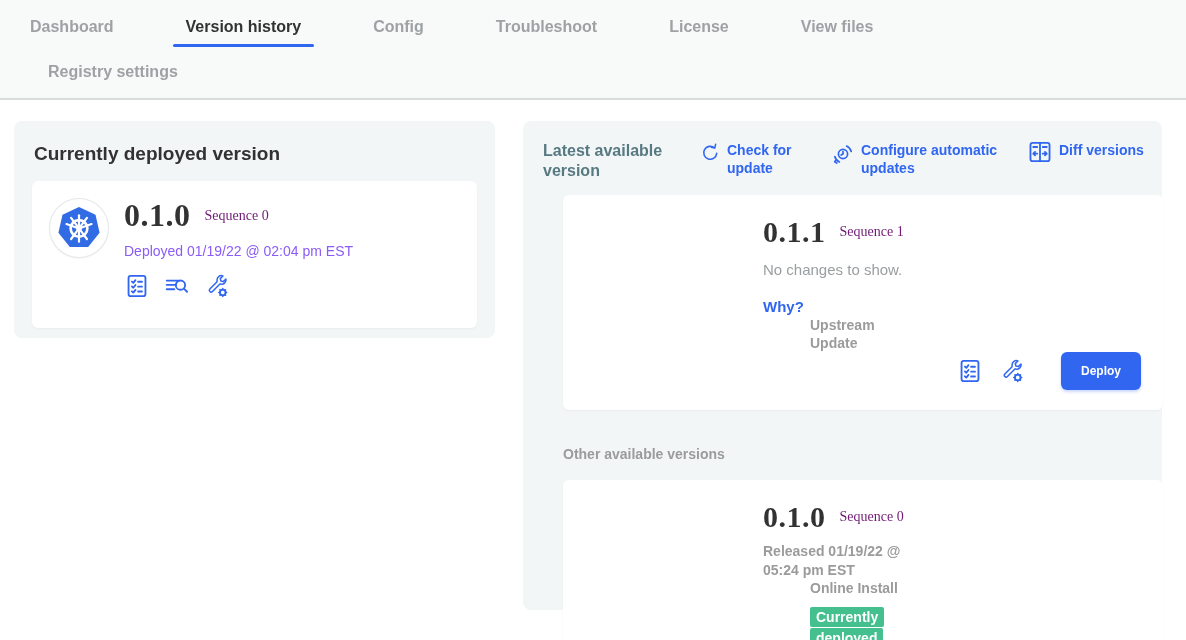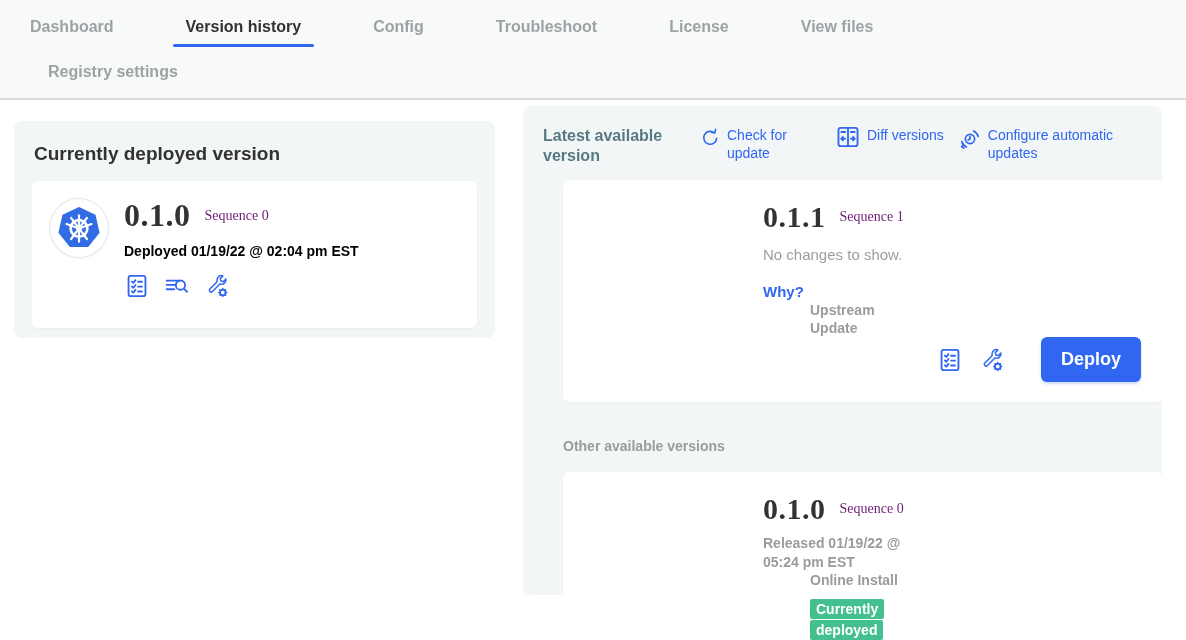--- a/index.html
+++ b/index.html
@@ -13,45 +13,45 @@
   .tab { padding:8px 13px 11px; margin-right:46px; font-size:16px; font-weight:600;
          color:#9ea2a4; cursor:pointer; white-space:nowrap; position:relative; }
   .tab.active { color:#323232; font-weight:700; }
   .tab.active::after { content:""; position:absolute; left:0; right:0; bottom:0;
          height:3px; background:#3066f0; border-radius:2px; }
   .tab.row2 { margin-left:18px; margin-top:8px; margin-bottom:6px; }
 
   
   .panel { position:absolute; background:#f2f6f7; border-radius:8px; }
   .panel-left  { left:14px;  top:121px; width:481px; height:217px; padding:20px 18px; }
-  .panel-right { left:523px; top:106px; width:639px; height:489px; padding:20px 20px 22px; }
+  .panel-right { left:523px; top:121px; width:639px; height:489px; padding:20px 20px 22px; }
 
   .card { background:#fff; border-radius:6px; box-shadow:0 1px 2px rgba(50,50,50,.05); }
 
   
   .left-title { font-size:19px; font-weight:700; color:#323232; margin:2px 0 16px 2px; }
   .deployed-card { display:flex; align-items:flex-start; padding:16px 18px; height:147px; }
   .k8s-badge { width:58px; height:58px; border-radius:50%; background:#fff;
       box-shadow:0 0 0 1px #e4e8e9, 0 1px 3px rgba(0,0,0,.08);
       display:flex; align-items:center; justify-content:center; flex:none; margin-top:2px; }
   .dc-body { margin-left:16px; flex:1; }
   .ver-row { display:flex; align-items:center;font-family:Liberation Serif, serif; }
   .ver-big { font-size:32px; font-weight:700; color:#323232; letter-spacing:.5px; }
   .seq { font-size:14px; color:#701a75; margin-left:14px; line-height:1.25; }
-  .deployed-ts { font-size:14px; font-weight:700; color:#000000; margin-top:9px; }
+  .deployed-ts { font-size:14px; font-weight:400; color:#8b5cf6; margin-top:9px; }
   .icon-row { display:flex; align-items:center; gap:14px; margin-top:14px; }
   .vicon { width:26px; height:26px; cursor:pointer; display:block; }
   .vicon svg { display:block; }
 
   
   .avail-head { display:flex; align-items:flex-start; }
   .avail-title { width:148px; font-size:16px; font-weight:700; color:#577981; line-height:1.25; flex:none; }
   .head-actions { display:flex; align-items:flex-start; margin-left:8px; flex:1; }
   .action-link { display:flex; align-items:flex-start; color:#3066f0; font-size:14px;
-      font-weight:400; line-height:1.3; cursor:pointer; }
+      font-weight:700; line-height:1.3; cursor:pointer; }
   .action-link .aicon { flex:none; margin-right:6px; margin-top:1px; }
   .al-check { width:118px; }
   .al-config { width:178px; margin-left:14px; }
   .al-diff { margin-left:18px; white-space:nowrap; }
   .al-diff .aicon { margin-top:-2px; }
 
   
   .vcard { margin:14px 0 0 20px; width:600px; padding:20px 22px; display:flex; align-items:center;flex-direction:column; }
   .vcard-1 { min-height:178px; }
   .vcard-2 { min-height:136px; }
@@ -59,21 +59,21 @@
   .ver-mid { font-size:30px; font-weight:700; color:#323232; letter-spacing:.5px; }
   .seq-wrap { width:72px; line-height:1.15; }
   .released { font-size:14px; font-weight:700; color:#9b9b9b; line-height:1.3; margin-top:8px; width:170px; }
   .nochanges { font-size:15px; color:#9a9ea0; margin-top:12px; }
   .why { font-size:15px; font-weight:700; color:#3066f0; margin-top:20px; cursor:pointer; display:inline-block; }
   .col-src { width:106px; flex:none; font-size:14px; font-weight:700; color:#9b9b9b; line-height:1.3; }
   .badge-wrap { margin-top:10px; width:88px; line-height:1.5; }
   .badge-green { display:inline; background:#44c08f; color:#fff; font-size:14px; font-weight:700;
       padding:2px 6px; border-radius:2px; -webkit-box-decoration-break:clone; box-decoration-break:clone; }
   .col-icons { display:flex; align-items:center; gap:16px; margin-left:auto; }
-  .btn { border:none; border-radius:6px; font-size:18px; font-weight:700; cursor:pointer;
+  .btn { border:none; border-radius:6px; font-size:12px; font-weight:700; cursor:pointer;
       font-family:inherit; }
   .btn-deploy { background:#3066f0; color:#fff; padding:12px 20px; margin-left:20px;
       box-shadow:0 2px 3px rgba(48,102,240,.25); }
   .btn-redeploy { background:#fff; color:#3066f0; border:2px solid #3066f0; padding:10px 18px; margin-left:16px; }
 
   .other-title { font-size:14px; color:#9b9b9b; margin:36px 0 0 20px; }
 
   .st { stroke:#3066f0; stroke-width:1.7; fill:none; stroke-linecap:round; stroke-linejoin:round; }
 </style>
 </head>
@@ -201,34 +201,34 @@
     <div class="avail-head">
       <h2 class="avail-title">Latest available version</h2>
       <div class="head-actions">
         <a class="action-link al-check">
           <span class="aicon">
             <svg width="22" height="22" viewBox="0 0 24 24">
                 <use href="#i-refresh"></use>
               </svg></span>
           <span>Check for update</span>
         </a>
-        <a class="action-link al-diff">
-          <span class="aicon">
-            <svg width="26" height="26" viewBox="0 0 24 24">
-                <use href="#i-diff"></use>
-              </svg></span>
-          <span>Diff versions</span>
-        </a>
         <a class="action-link al-config">
           <span class="aicon">
             <svg width="24" height="24" viewBox="0 0 24 24">
                 <use href="#i-clock-refresh"></use>
               </svg></span>
           <span>Configure automatic updates</span>
         </a>
+        <a class="action-link al-diff">
+          <span class="aicon">
+            <svg width="26" height="26" viewBox="0 0 24 24">
+                <use href="#i-diff"></use>
+              </svg></span>
+          <span>Diff versions</span>
+        </a>
       </div>
     </div>
 
     <div class="card vcard vcard-1">
       <div class="col-main">
         <div class="ver-row">
           <span class="ver-mid">0.1.1</span>
           <span class="seq seq-wrap">Sequence 1</span>
         </div>
         <div class="nochanges">No changes to show.</div>

